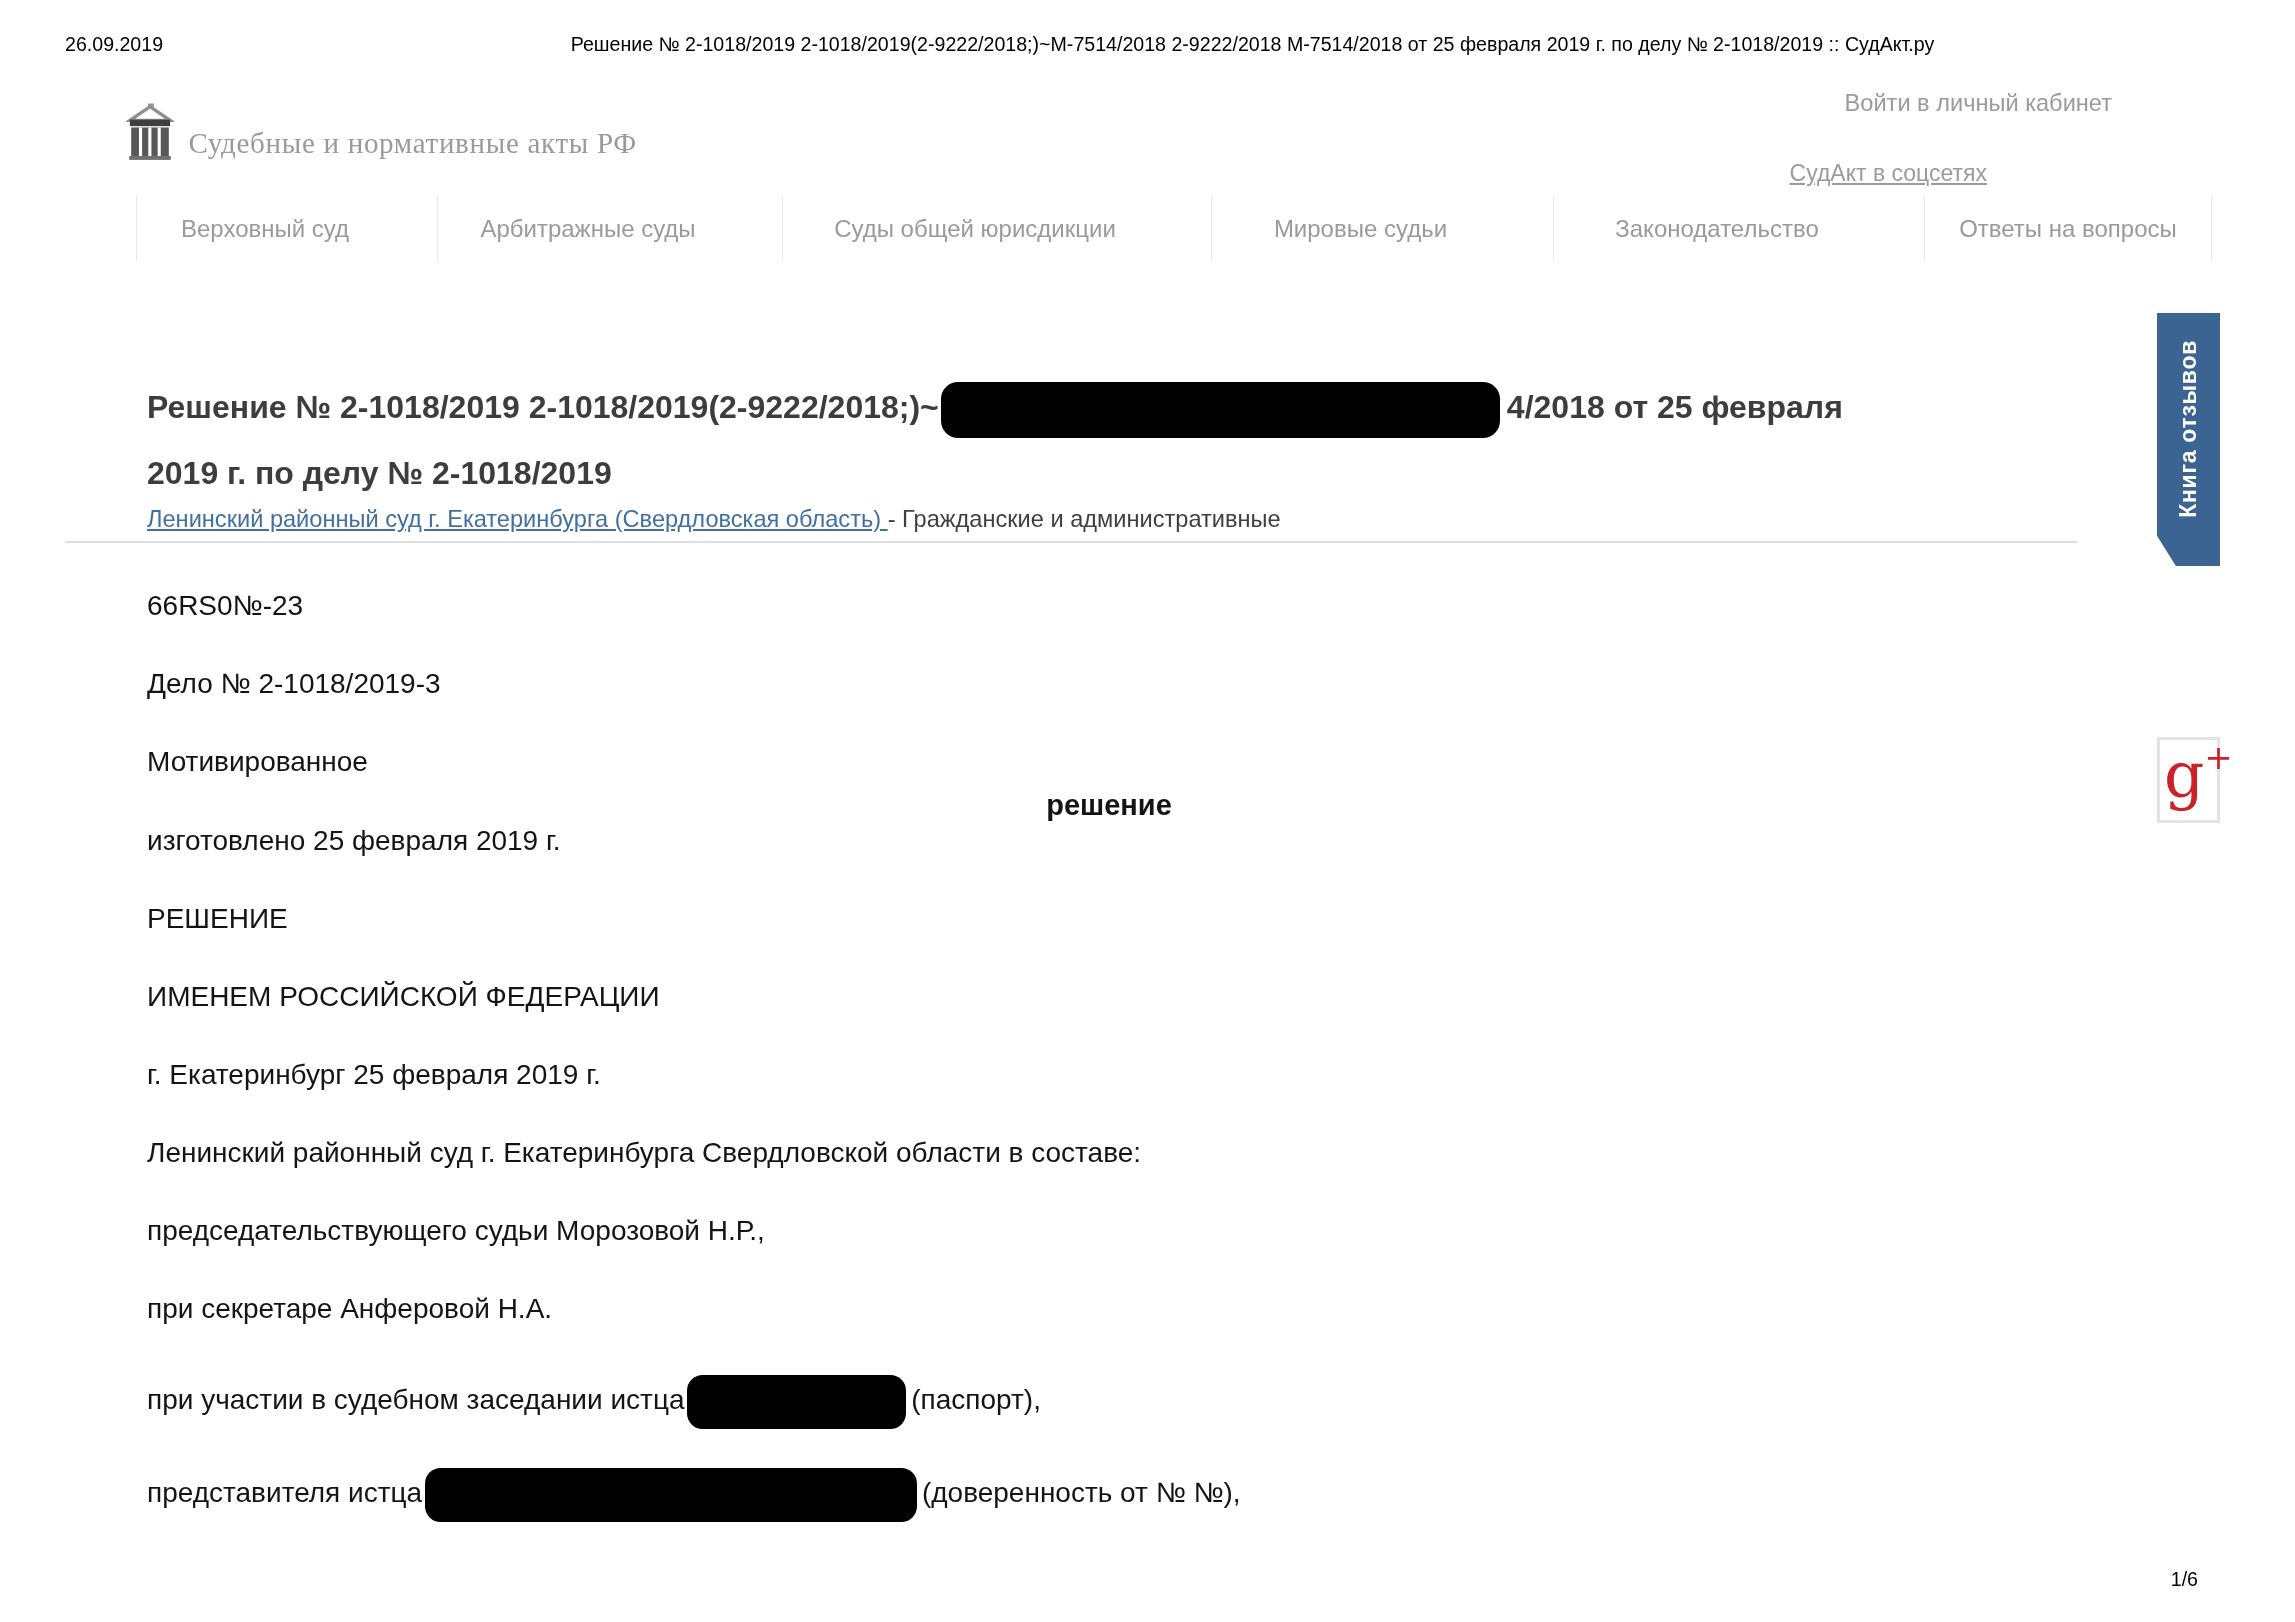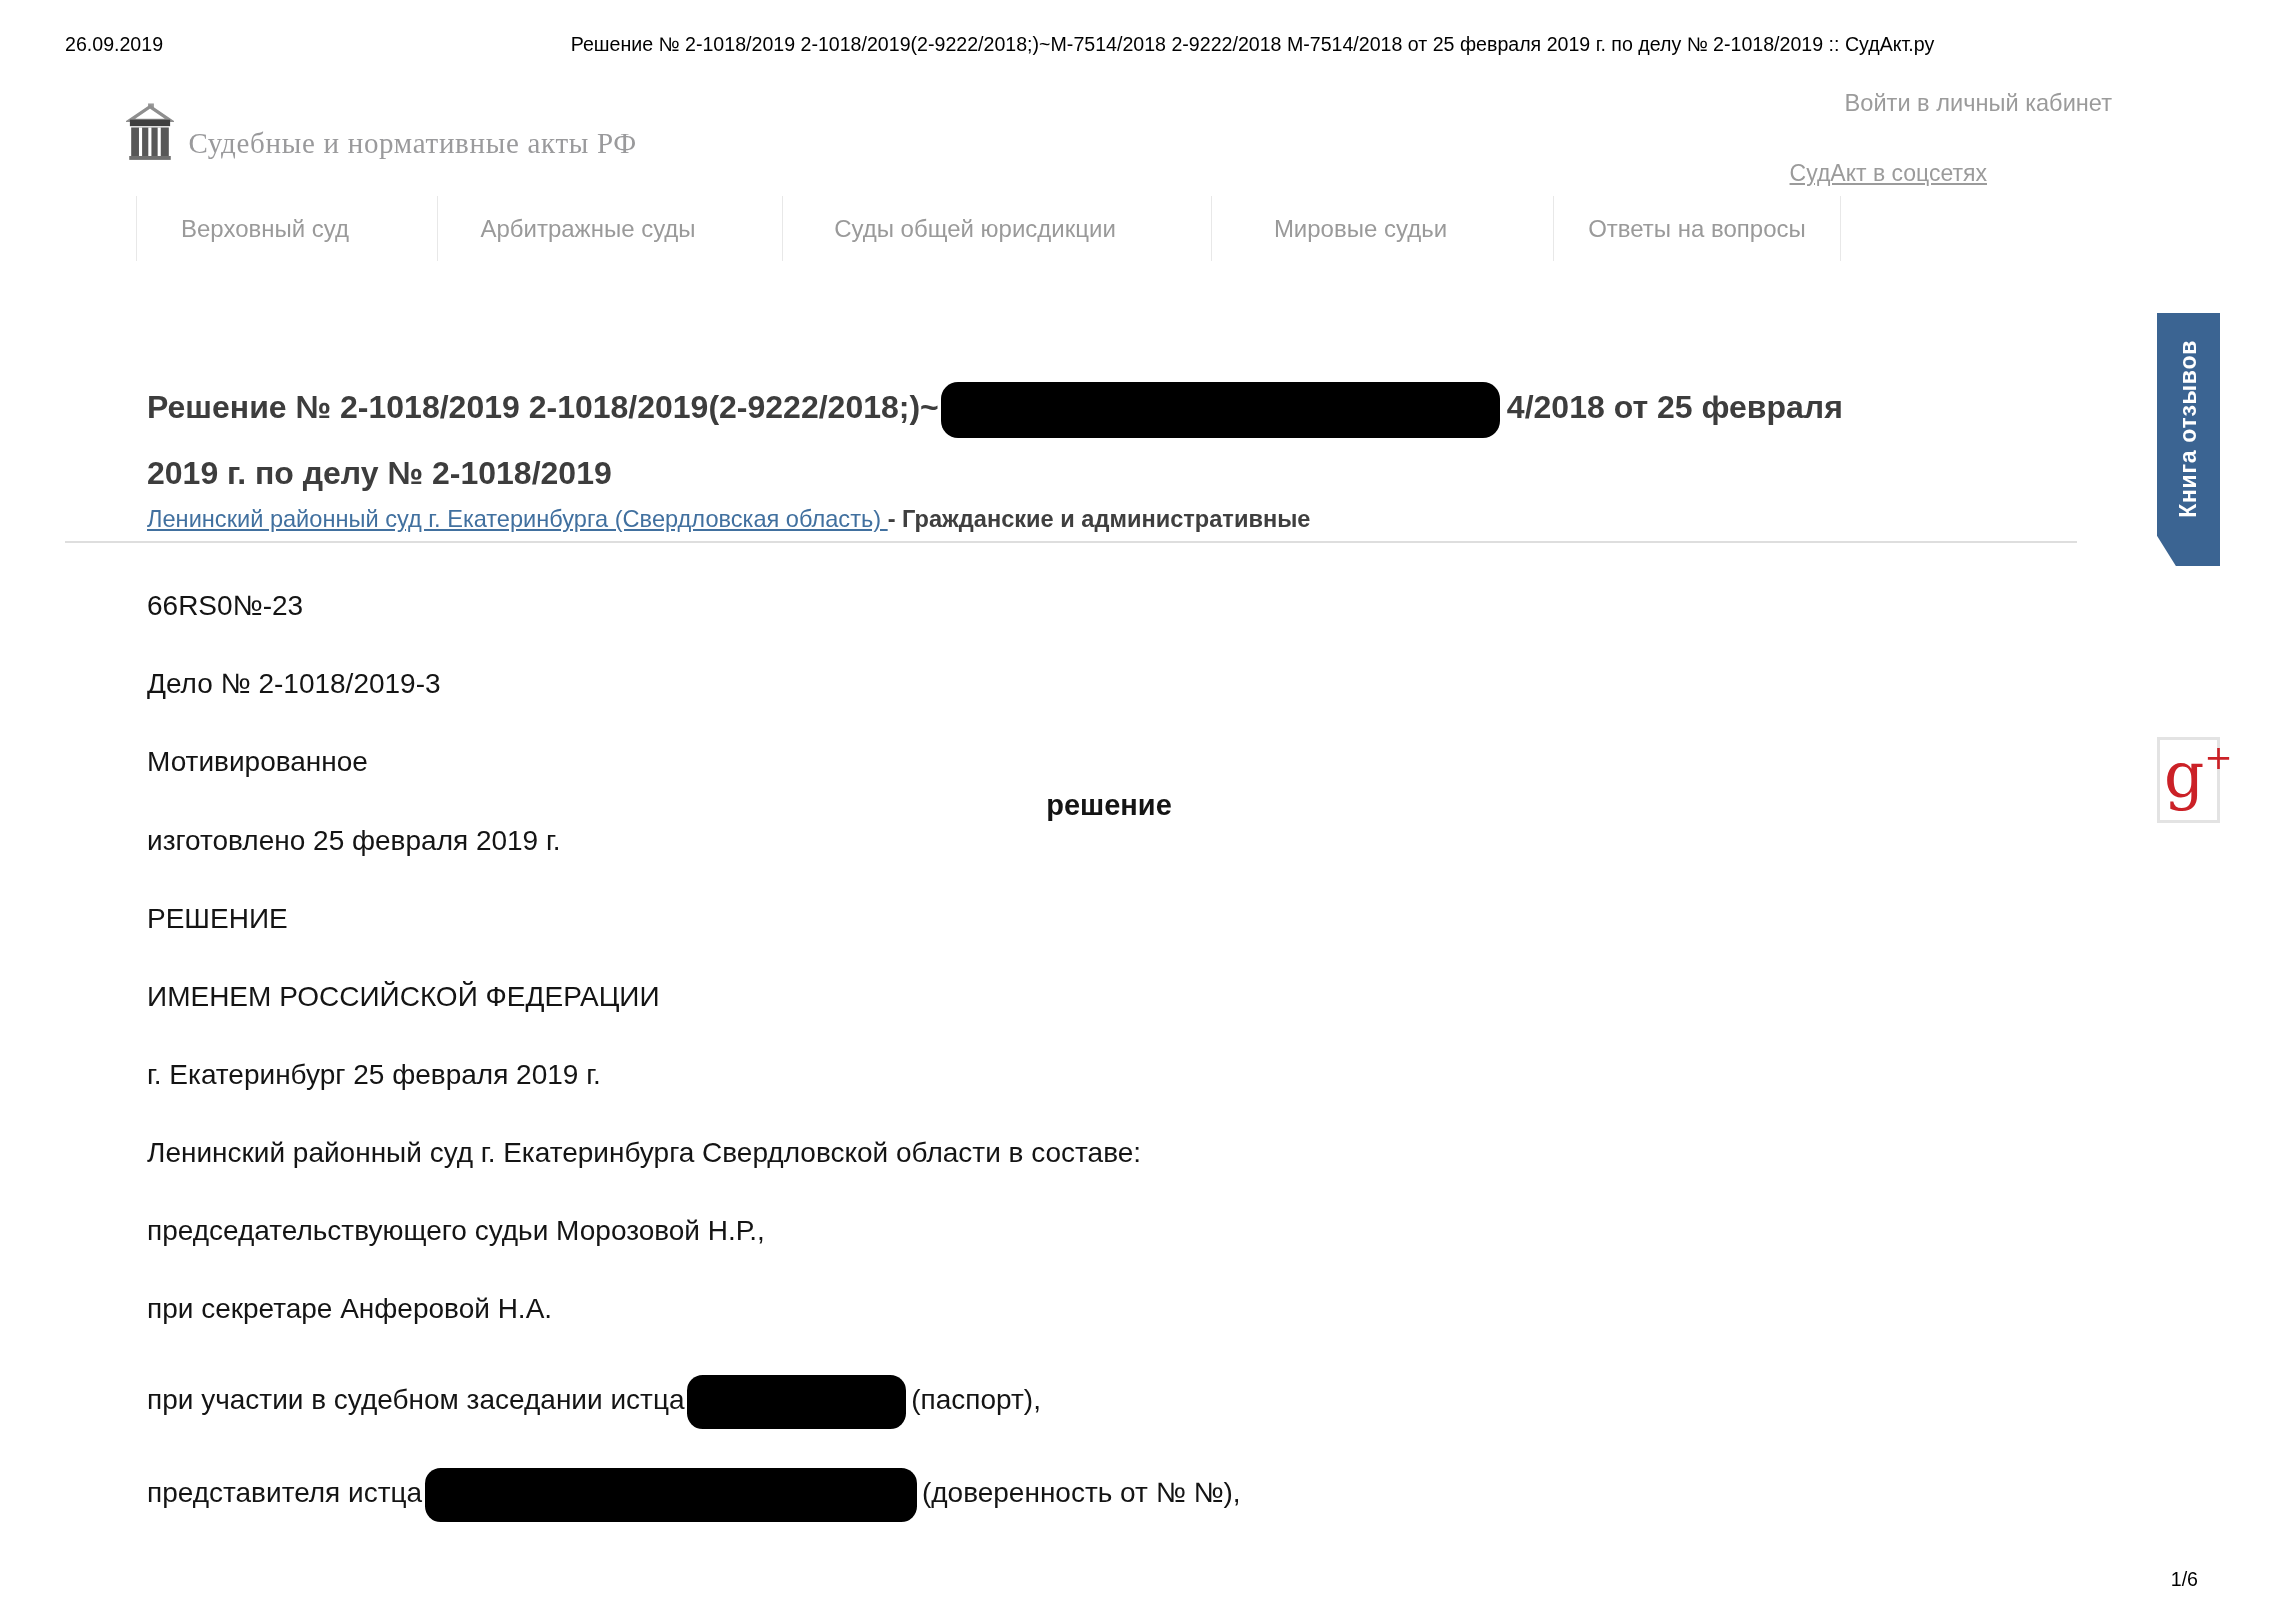--- a/index.html
+++ b/index.html
@@ -26,21 +26,21 @@
   .nav-item:last-child { border-right:1.3px solid #e8e8e8; }
   .w1{width:257px}.w2{width:301px}.w3{width:385px}.w4{width:298px}.w5{width:327px}.w6{width:288px}
   
   .doc-title { position:absolute; left:147px; top:382px; width:1930px; font-weight:bold;
                font-size:32px; color:#3d3d3d; }
   .doc-title .line2 { margin-top:14.4px; line-height:42px; }
   .redaction { display:inline-block; background:#000; vertical-align:middle; }
   .box-title { width:559px; height:56px; border-radius:17px; margin:0 6.5px 0 2.6px; }
   .doc-subtitle { position:absolute; left:147px; top:505px; font-size:23.6px; line-height:29px; }
   .court-link { color:#41709f; text-decoration:underline; cursor:pointer; }
-  .category { color:#3f3f3f;font-weight:bold; }
+  .category { color:#3f3f3f; }
   .divider { position:absolute; left:65px; top:541px; width:2012px; height:2px; background:#dedede; }
   .doc-body { position:absolute; left:147px; top:591px; width:1924px; font-size:28px; line-height:30px; color:#141414; }
   .p { margin-bottom:48px; }
   .p.centered-bold { text-align:center; font-weight:bold; font-size:29px; line-height:31px; margin-bottom:5.2px; }
   .p.tight { margin-bottom:13px; }
   .p.pre-redact { margin-bottom:51px; }
   .p.redact1 { margin-bottom:39px; }
   .box-small { width:219px; height:54px; border-radius:15.7px; margin:0 5.2px 0 2.6px; }
   .box-wide  { width:492px; height:54px; border-radius:15.7px; margin:0 5.2px 0 2.6px; }
   
@@ -78,20 +78,21 @@
     <span class="logo-text">Судебные и нормативные акты РФ</span>
   </div>
   <div class="login-link">Войти в личный кабинет</div>
   <div class="social-link">СудАкт в соцсетях</div>
 
   <div class="nav">
     <div class="nav-item w1">Верховный суд</div>
     <div class="nav-item w2">Арбитражные суды</div>
     <div class="nav-item w3">Суды общей юрисдикции</div>
     <div class="nav-item w4">Мировые судьи</div>
+    <div class="nav-item w5">Законодательство</div>
     <div class="nav-item w6">Ответы на вопросы</div>
   </div>
 
   <div class="doc-title">
     <div class="line1"><span>Решение № 2-1018/2019 2-1018/2019(2-9222/2018;)~</span><span class="redaction box-title"></span><span>4/2018 от 25 февраля</span></div>
     <div class="line2">2019 г. по делу № 2-1018/2019</div>
   </div>
 
   <div class="doc-subtitle">
     <span class="court-link">Ленинский районный суд г. Екатеринбурга (Свердловская область) </span><span class="category">- Гражданские и административные</span>

